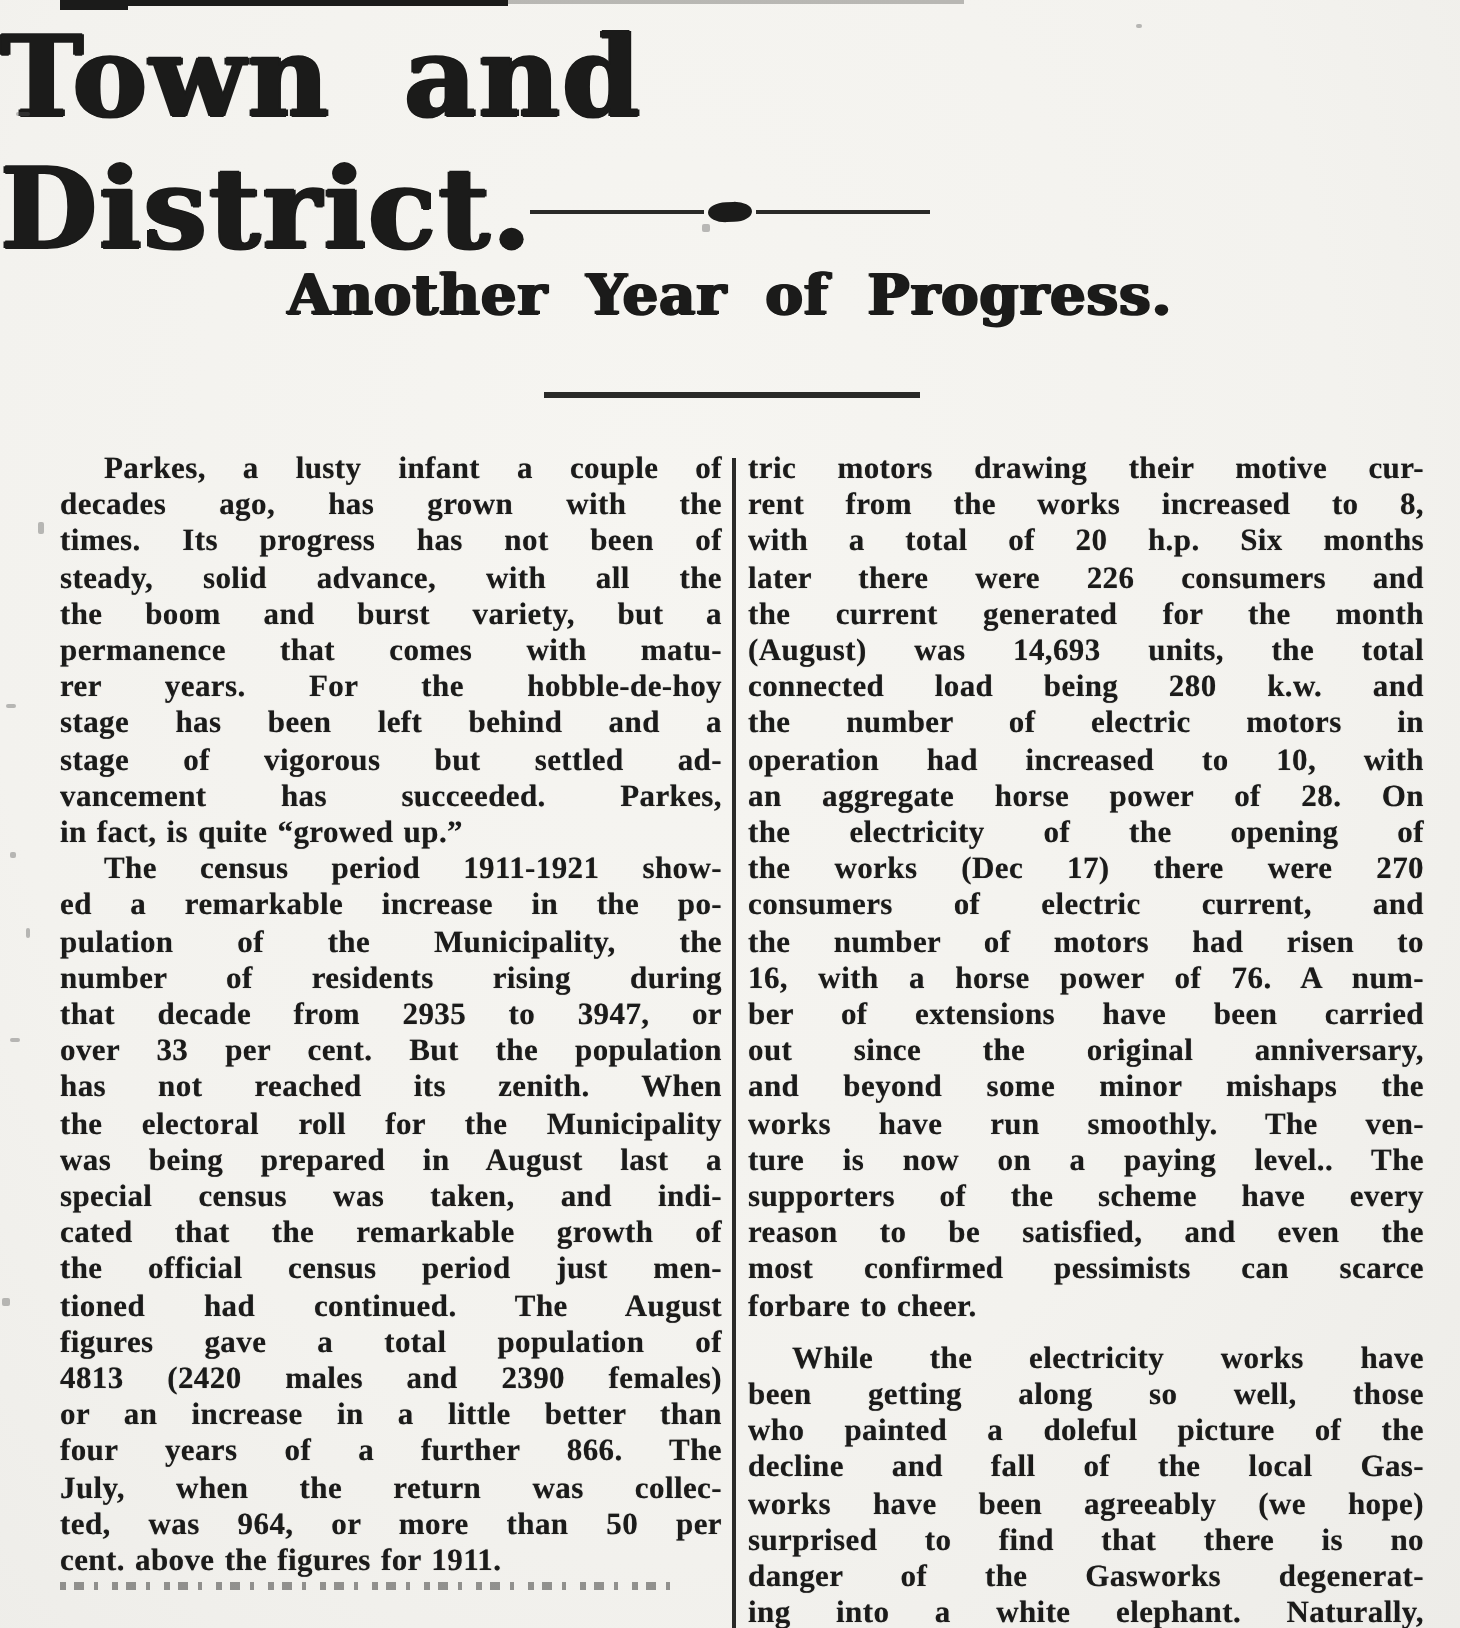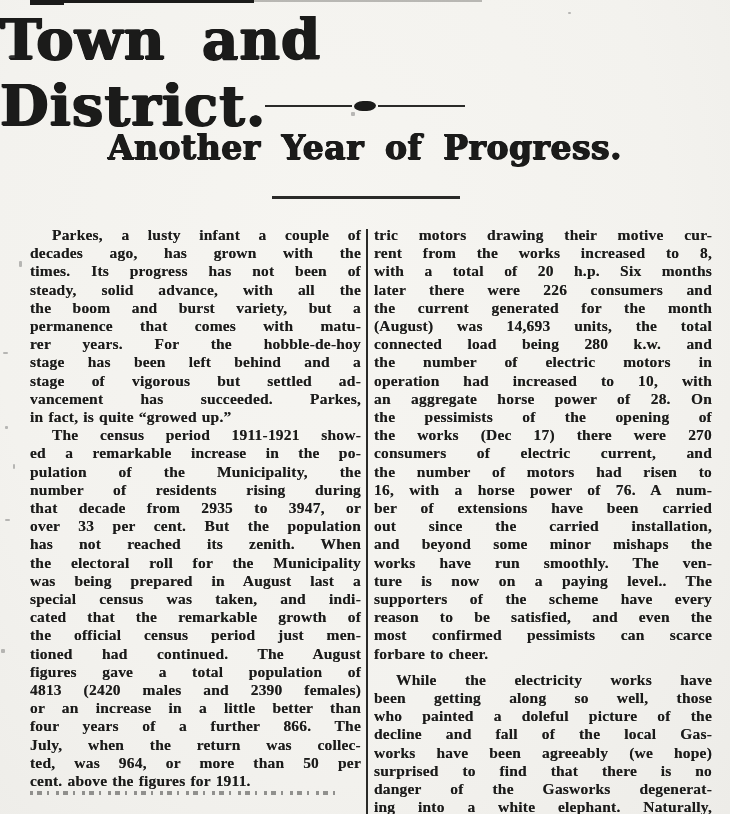--- a/index.html
+++ b/index.html
@@ -39,21 +39,21 @@
   }
   .ornament-divider .seg{flex:1;height:2px;background:var(--rule);}
   .ornament-divider .diamond{
     width:22px;height:10px;margin:0 2px;background:var(--ink);
     border-radius:50% / 60%;transform:rotate(-2deg);
   }
   .subtitle{
     position:absolute;left:0;top:126px;width:730px;margin:0;
     text-align:center;
     font-family:"DejaVu Serif","Liberation Serif",serif;
-    font-weight:700;font-size:33px;line-height:44px;
+    font-weight:700;font-size:28px;line-height:44px;
     letter-spacing:.5px;word-spacing:9px;
     color:var(--ink);
     text-shadow:0.7px 0 0 currentColor,-0.7px 0 0 currentColor,0 0.5px 0 currentColor;
   }
   .subtitle-rule{
     position:absolute;left:272px;top:196px;width:188px;height:3px;
     background:var(--rule);
   }
   .column{
     position:absolute;top:226px;
@@ -150,27 +150,27 @@
         <div class="line">tric motors drawing their motive cur-</div>
         <div class="line">rent from the works increased to 8,</div>
         <div class="line">with a total of 20 h.p. Six months</div>
         <div class="line">later there were 226 consumers and</div>
         <div class="line">the current generated for the month</div>
         <div class="line">(August) was 14,693 units, the total</div>
         <div class="line">connected load being 280 k.w. and</div>
         <div class="line">the number of electric motors in</div>
         <div class="line">operation had increased to 10, with</div>
         <div class="line">an aggregate horse power of 28. On</div>
-        <div class="line">the pessimists of the opening of</div>
+        <div class="line">the electricity of the opening of</div>
         <div class="line">the works (Dec 17) there were 270</div>
         <div class="line">consumers of electric current, and</div>
         <div class="line">the number of motors had risen to</div>
         <div class="line">16, with a horse power of 76. A num-</div>
         <div class="line">ber of extensions have been carried</div>
-        <div class="line">out since the carried installation,</div>
+        <div class="line">out since the original anniversary,</div>
         <div class="line">and beyond some minor mishaps the</div>
         <div class="line">works have run smoothly. The ven-</div>
         <div class="line">ture is now on a paying level.. The</div>
         <div class="line">supporters of the scheme have every</div>
         <div class="line">reason to be satisfied, and even the</div>
         <div class="line">most confirmed pessimists can scarce</div>
         <div class="line no-just">forbare to cheer.</div>
       </div>
       <div class="paragraph gap-before">
         <div class="line indent">While the electricity works have</div>

